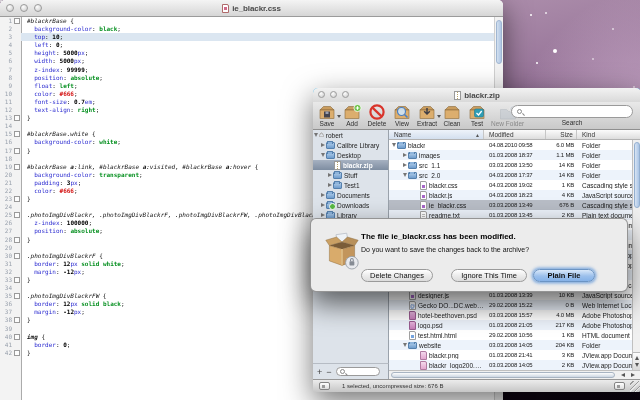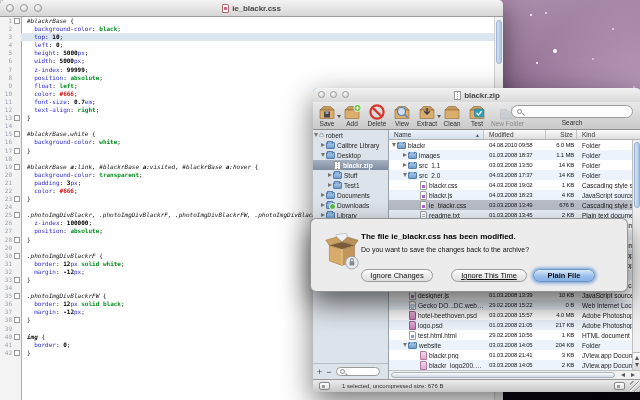--- a/index.html
+++ b/index.html
@@ -146,21 +146,21 @@
   .dialog { position:absolute; left:310px; top:218px; width:318px; height:74px; background:#ececec;
     border:1px solid rgba(60,60,60,.5); border-radius:6px; box-shadow:0 12px 28px rgba(0,0,0,.6); z-index:30; }
   .dlg-icon { position:absolute; left:13px; top:11px; }
   .dlg-title { position:absolute; left:50px; top:13px; right:8px; font-size:8px; font-weight:bold; color:#000; }
   .dlg-msg { position:absolute; left:50px; top:27px; right:6px; font-size:7px; color:#111; }
   .dlg-buttons { position:absolute; left:50px; bottom:9px; display:flex; align-items:center; }
   .btn { height:13px; line-height:11px; border-radius:7px; font-size:7.5px; color:#111; text-align:center;
     background:linear-gradient(#ffffff,#ececec 50%,#dcdcdc); border:1px solid #9a9a9a; }
   .btn.default { background:linear-gradient(#d9e8f9,#9cc0ec 55%,#85b2e8); border:1px solid #6b94c4;
     box-shadow:0 0 3px 1.5px rgba(110,160,220,.85); font-weight:bold; }
-  .b0 { width:72px; } .b1 { width:76px; margin-left:18px;text-decoration:underline; } .b2 { width:62px; margin-left:6px; }
+  .b0 { width:72px; } .b1 { width:76px; margin-left:18px; } .b2 { width:62px; margin-left:6px; }
 </style>
 </head>
 <body>
 
 <div class="wallpaper">
   <div class="aurora"></div>
   <div class="aurora2"></div>
   <div class="stars"></div>
 </div>
 
@@ -842,17 +842,17 @@
     <path d="M6 16 L20 20 V38 L6 33 Z" fill="#d9ab6b" stroke="#8a6a3a" stroke-width="0.5"></path>
     <path d="M34 16 L20 20 V38 L34 33 Z" fill="#c2955c" stroke="#8a6a3a" stroke-width="0.5"></path>
     <path d="M19.2 19.8 h1.6 V38 h-1.6 Z" fill="#e8c890"></path>
     <circle cx="31" cy="35" r="7" fill="#e8eaee" stroke="#9aa0a8"></circle>
     <rect x="28.3" y="33.5" width="5.4" height="4.6" rx="0.8" fill="#858b94"></rect>
     <path d="M29.5 33.5 v-1.6 a1.5 1.6 0 0 1 3 0 V33.5" fill="none" stroke="#858b94" stroke-width="1.2"></path>
   </svg>
   <div class="dlg-title">The file ie_blackr.css has been modified.</div>
   <div class="dlg-msg">Do you want to save the changes back to the archive?</div>
   <div class="dlg-buttons" id="dlg-buttons">
-      <button class="btn b0">Ignore Changes</button>
+      <button class="btn b0">Delete Changes</button>
       <button class="btn b1">Ignore This Time</button>
       <button class="btn b2 default">Plain File</button>
     </div>
 </div>
 
 </body></html>

